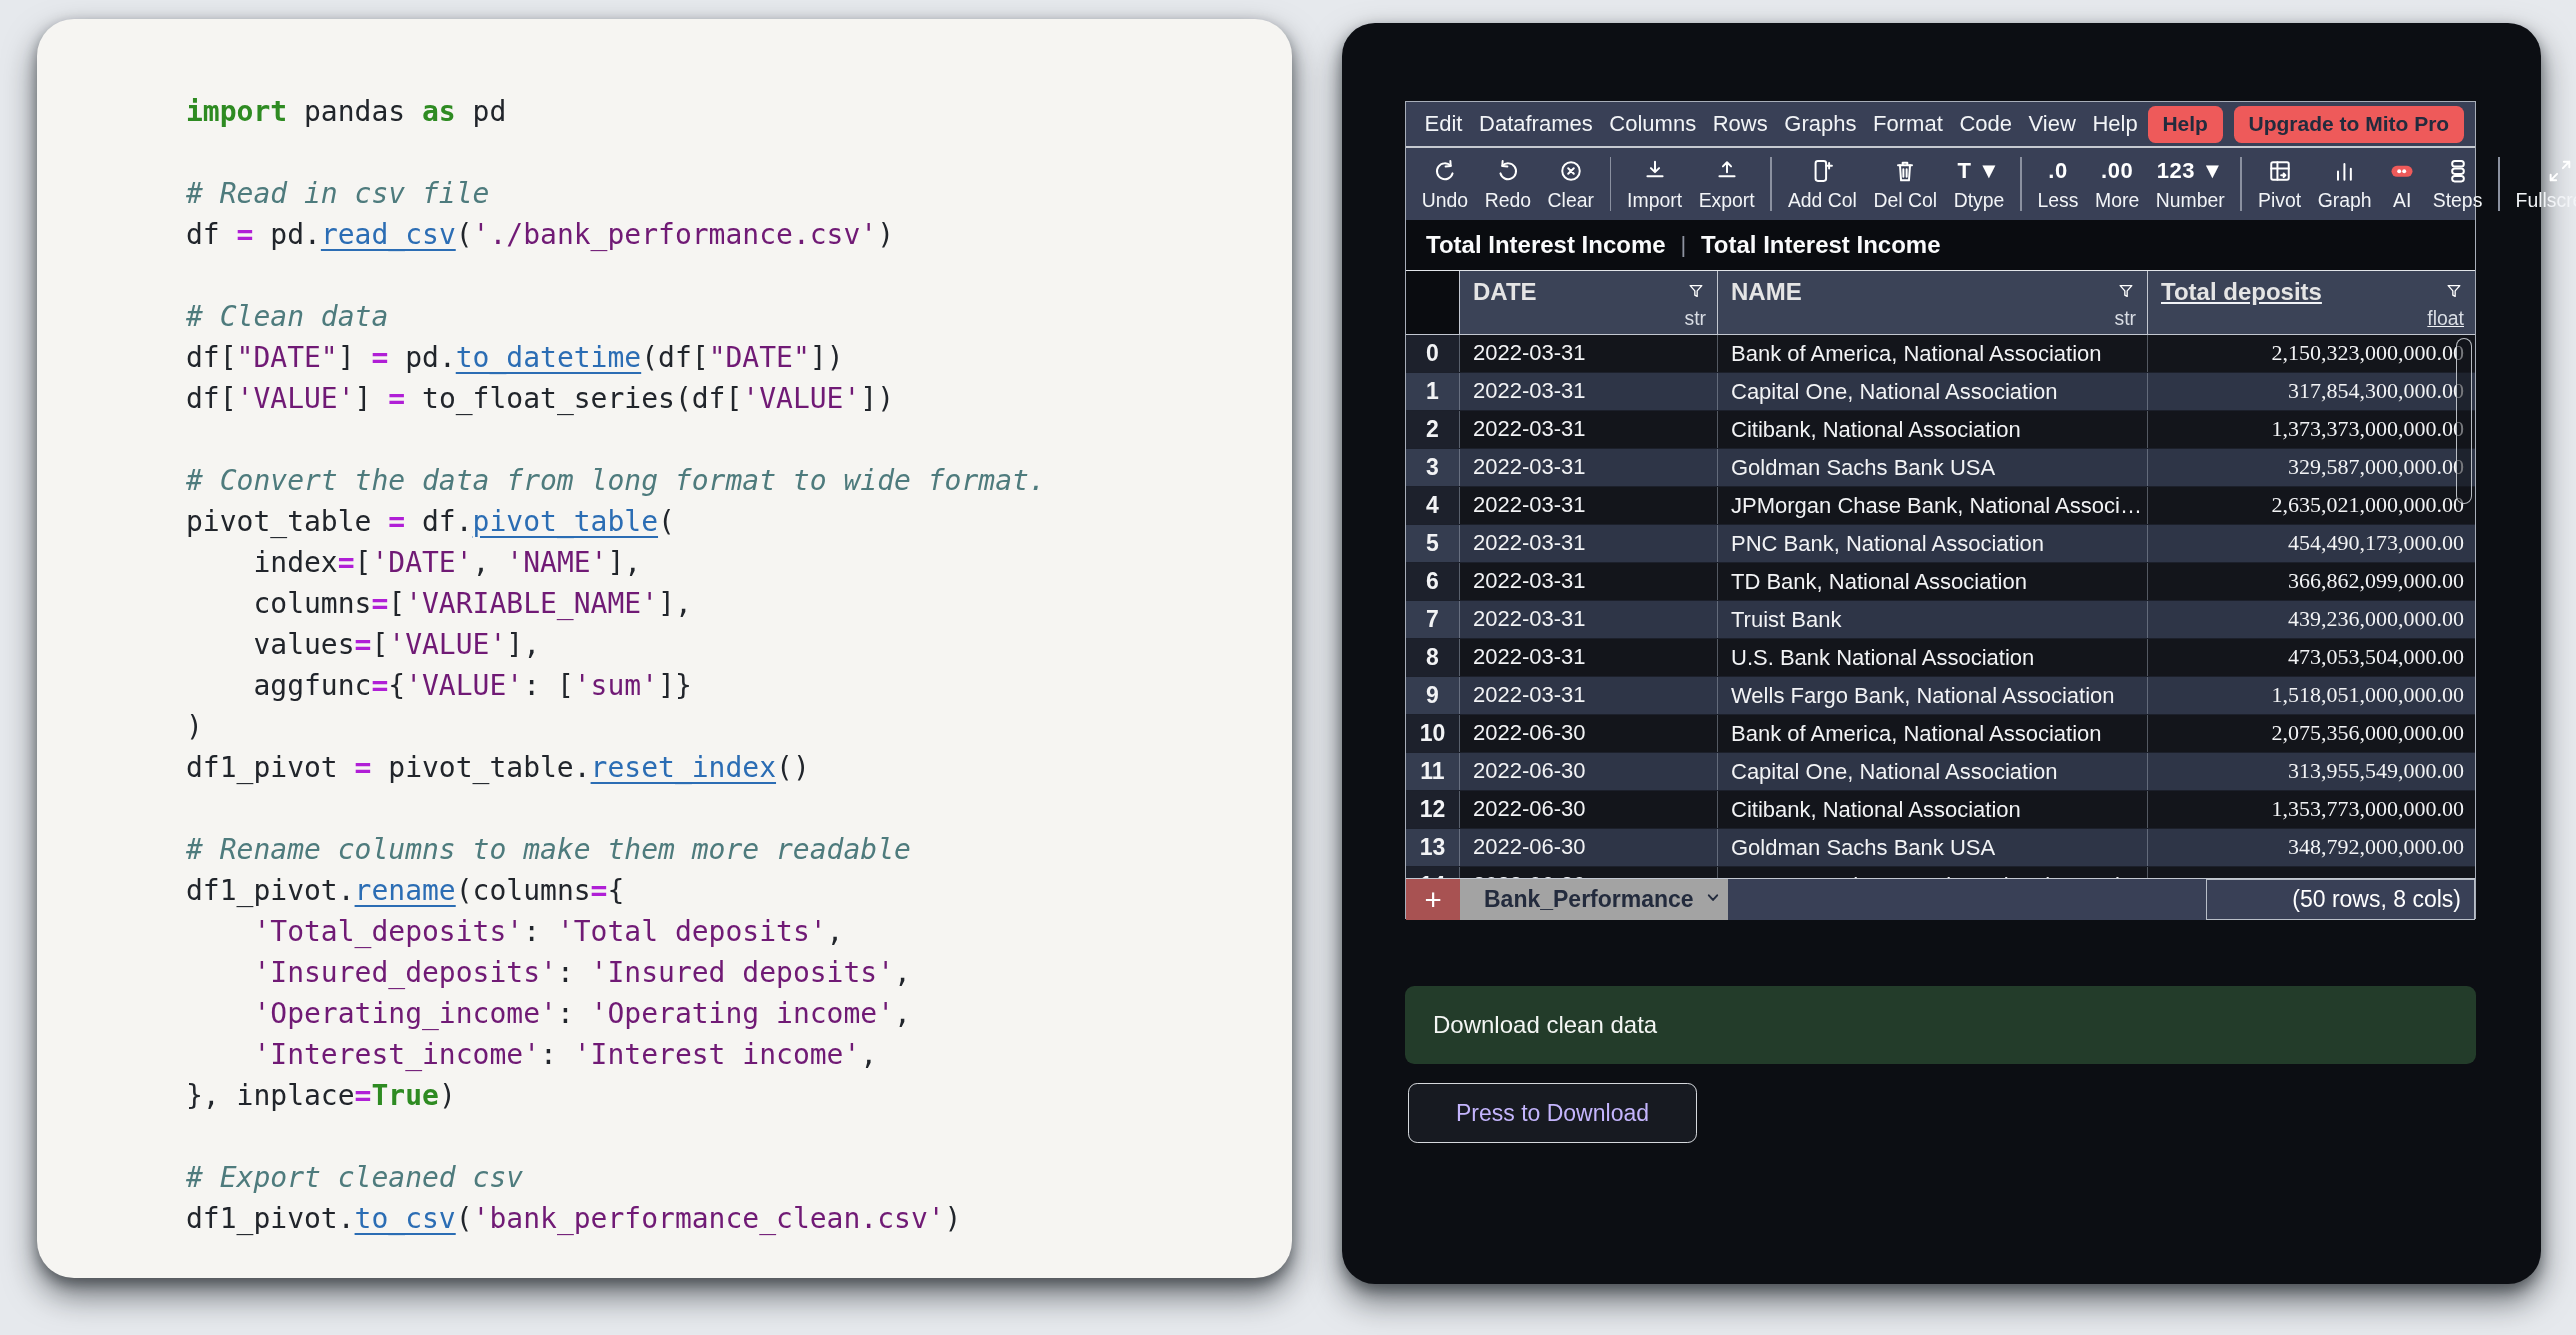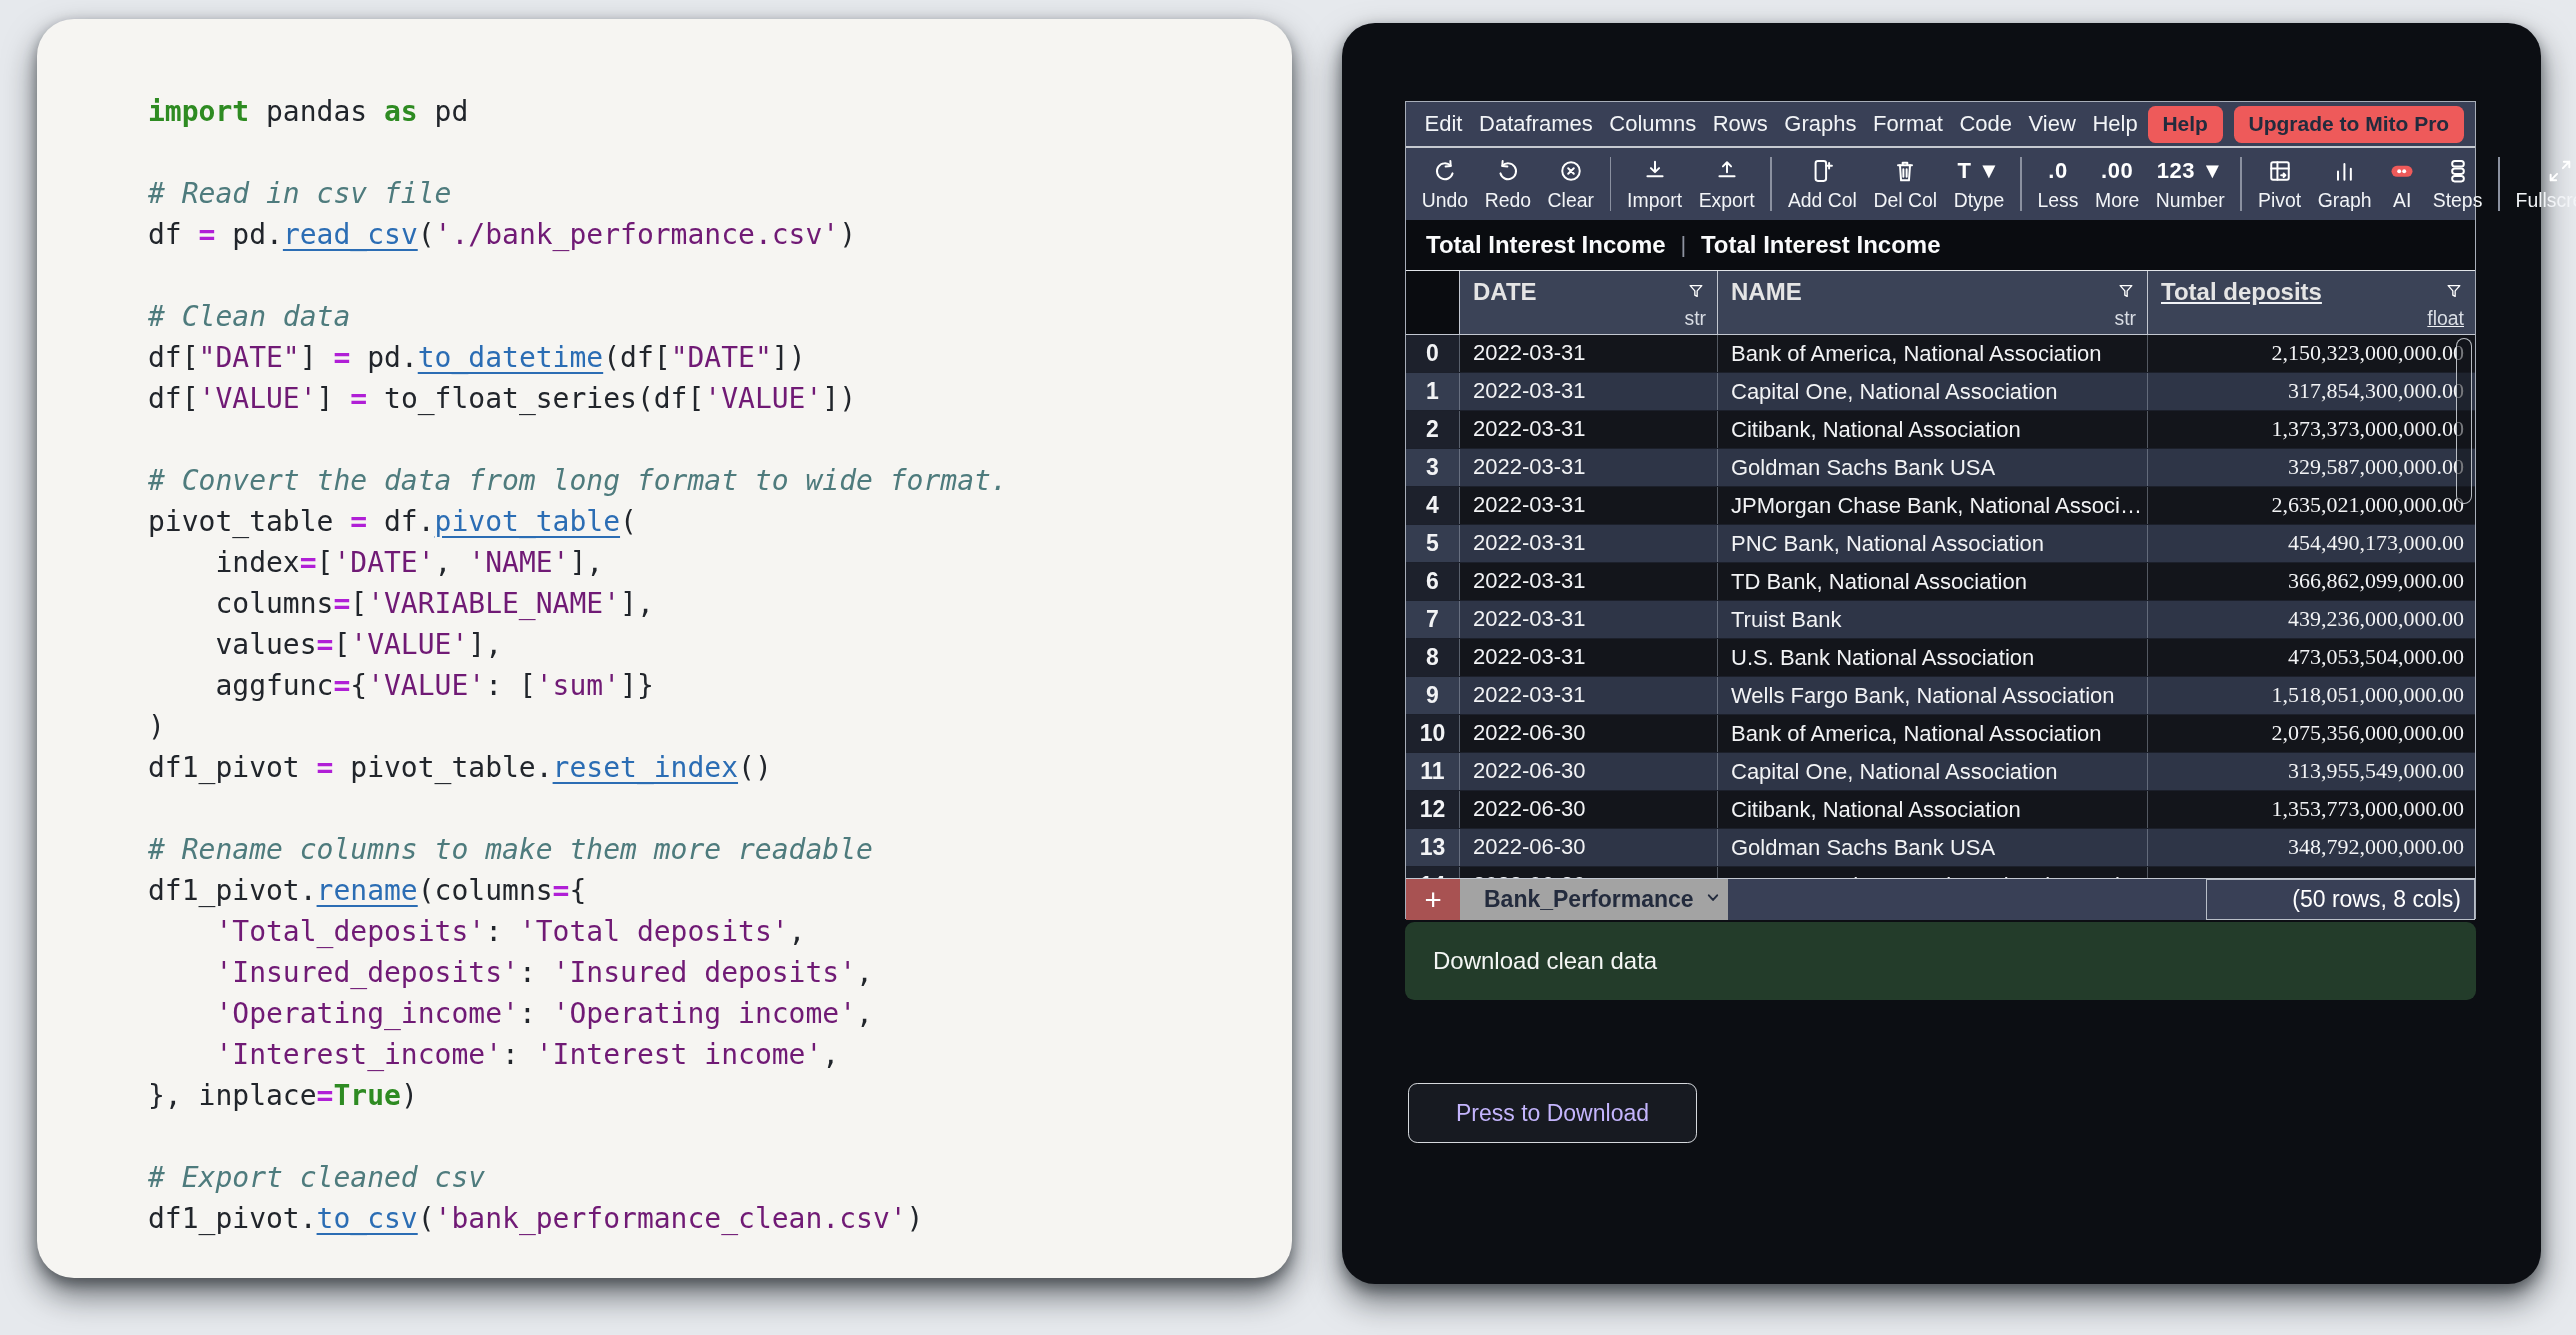--- a/index.html
+++ b/index.html
@@ -6,21 +6,21 @@
   .page{position:relative;width:2576px;height:1336px;overflow:hidden;
         font-family:"Liberation Sans",sans-serif;}
 
   
   .code-panel{position:absolute;left:37px;top:18.5px;width:1255px;height:1259px;
     background:#f6f5f2;border-radius:37px;
     box-shadow:0 16.6px 33px rgba(8,12,18,.55),0 5.5px 13px rgba(8,12,18,.38);}
   .code{margin:0;padding:72px 37px 0 111px;
     font-family:"DejaVu Sans Mono",monospace;font-size:28px;line-height:41px;
     color:#21252b;white-space:pre;}
-  .code-line{height:41px;}
+  .code-line{height:41px;margin-left:38px;}
   .tok-kw{color:#2e8b22;font-weight:bold;}
   .tok-bt{color:#2e8b22;font-weight:bold;}
   .tok-cm{color:#4e7b7d;font-style:italic;}
   .tok-st{color:#701a75;text-align:right;}
   .tok-fn{color:#2b6db4;text-decoration:underline;text-decoration-thickness:1.8px;text-underline-offset:4.6px;}
   .tok-op{color:#b01fd6;font-weight:bold;}
   .tok-tx{color:#21252b;}
 
   
   .device-panel{position:absolute;left:1342px;top:23px;width:1199px;height:1261px;
@@ -97,21 +97,21 @@
   .sheettab{width:268px;flex:0 0 268px;background:#a3a3a3;color:#232b3d;
     display:flex;align-items:center;gap:9.2px;padding-left:24px;box-sizing:border-box;
     font-size:23px;font-weight:bold;}
   .sheettab svg{stroke:#232b3d;fill:none;stroke-width:2.4;stroke-linecap:round;stroke-linejoin:round;}
   .footer-fill{flex:1;}
   .status{width:269px;flex:0 0 269px;display:flex;align-items:center;justify-content:flex-end;
     padding-right:13px;box-sizing:border-box;border:1.4px solid #b9bfc8;
     font-size:23px;color:#fff;white-space:nowrap;}
 
   
-  .banner{position:absolute;left:63px;top:899px;width:1071px;height:78px;
+  .banner{position:absolute;left:63px;top:963px;width:1071px;height:78px;
     background:#233c2a;border-radius:9.2px;display:flex;align-items:center;
     padding-left:28px;box-sizing:border-box;font-size:24px;color:#f4f6f4;}
   .download-btn{position:absolute;left:66px;top:1060px;width:289px;height:60px;
     background:#171a21;border:1.8px solid #d6d9dd;border-radius:9.2px;
     color:#c4b5fd;font-family:inherit;font-size:23px;display:flex;
     align-items:center;justify-content:center;white-space:nowrap;}
 </style>
 </head>
 <body>
 

